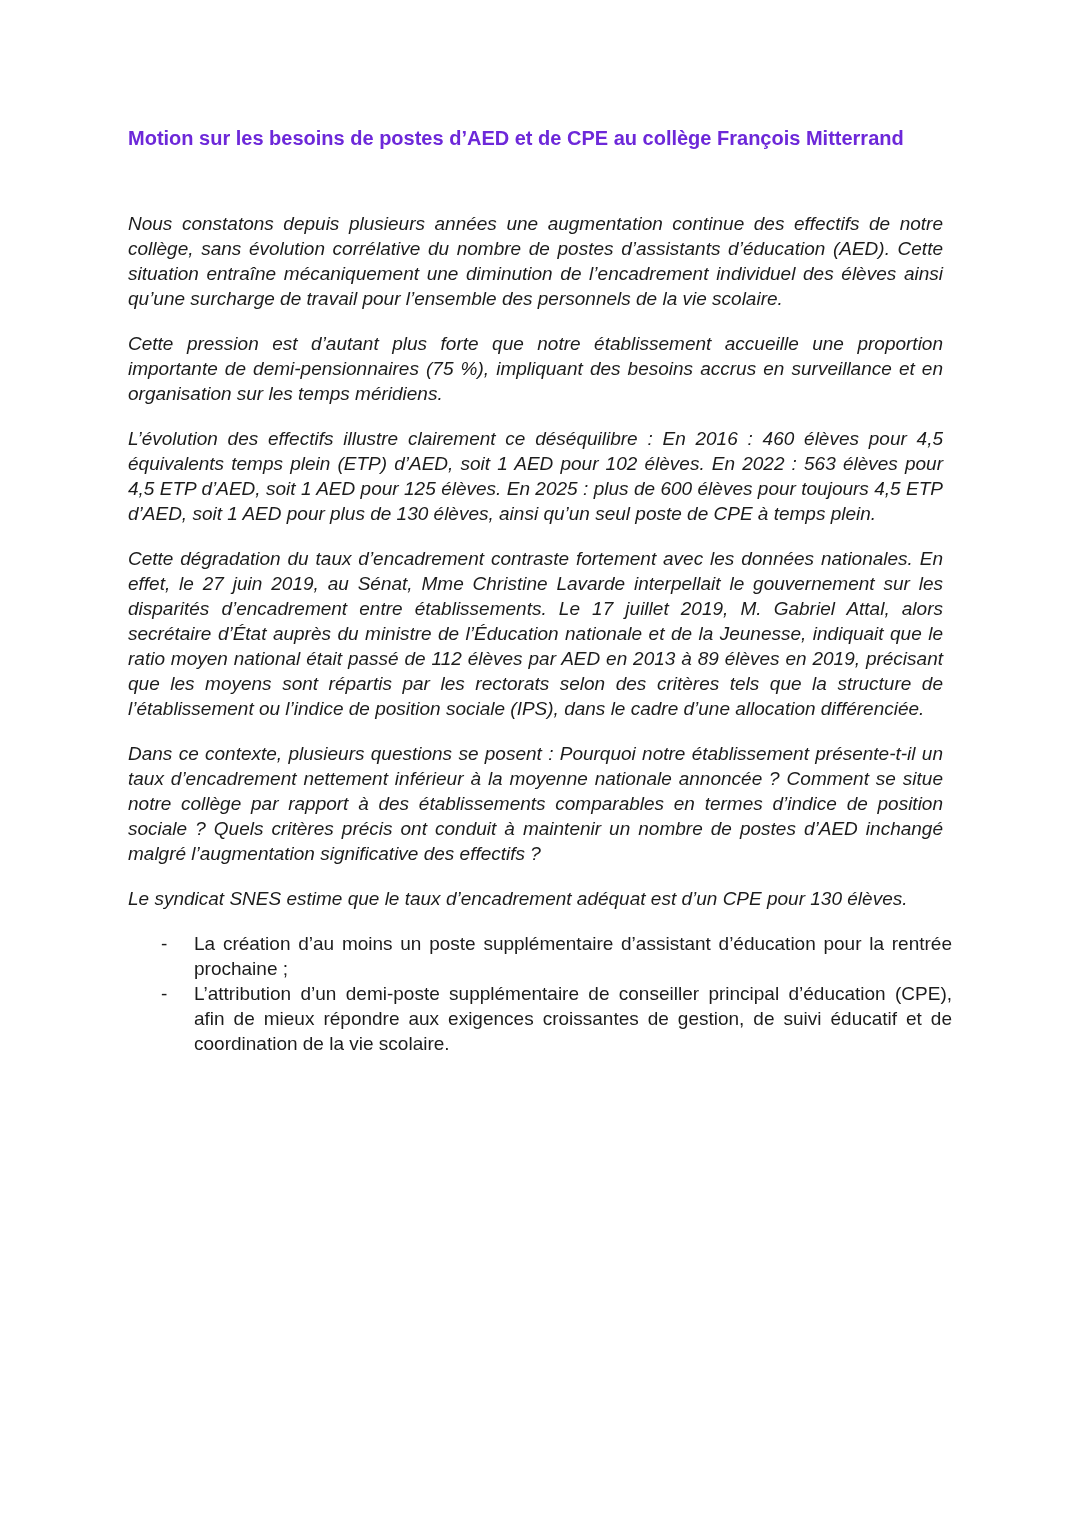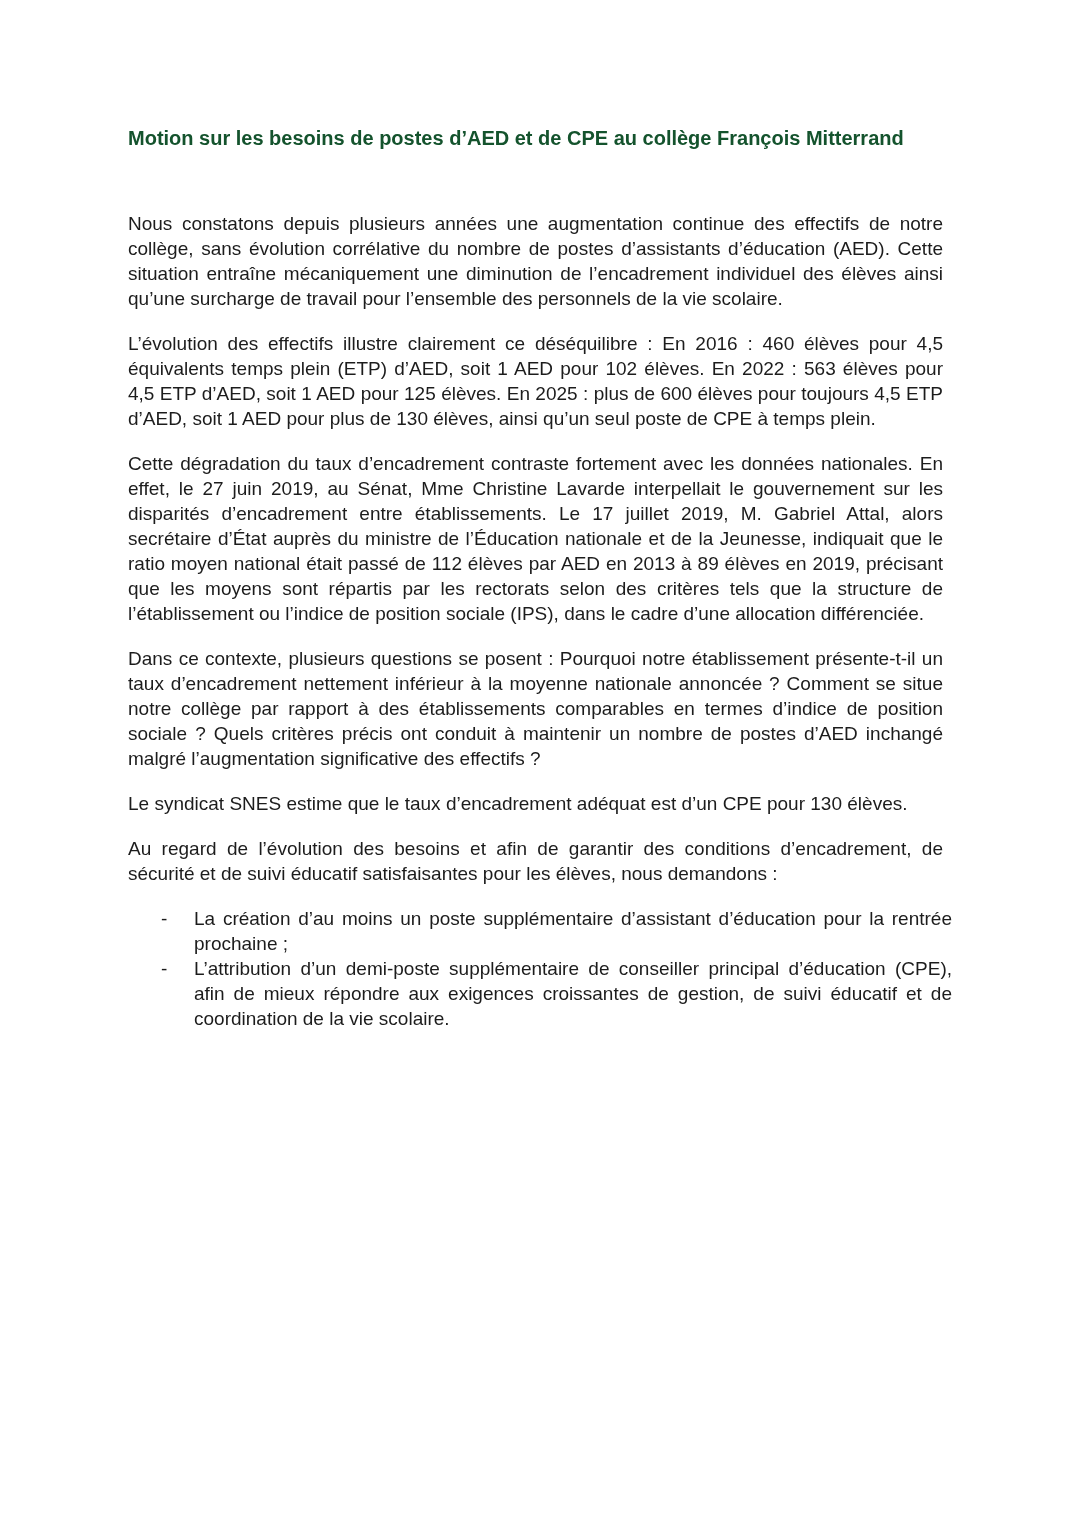--- a/index.html
+++ b/index.html
@@ -18,27 +18,28 @@
     font-family: "Liberation Sans", "DejaVu Sans", sans-serif;
     color: #1c1c1c;
     font-size: 19px;
     line-height: 25px;
   }
   .doc-title {
     font-size: 20px;
     font-weight: 700;
     line-height: 25px;
     margin: 0 0 60px 0;
-    color: #14532d;
+    color: #6d28d9;
     text-align: left;
   }
   .para {
     margin: 0 9px 20px 0;
     text-align: justify;
     text-justify: inter-word;
+    font-style: italic;
   }
   ul.demands {
     list-style: none;
     margin: 0;
     padding: 0;
   }
   ul.demands li {
     position: relative;
     padding-left: 66px;
     text-align: justify;
@@ -52,30 +53,30 @@
 </style>
 </head>
 <body>
 
 <div class="page">
 
   <h1 class="doc-title">Motion sur les besoins de postes d’AED et de CPE au collège François Mitterrand</h1>
 
   <p class="para">Nous constatons depuis plusieurs années une augmentation continue des effectifs de notre collège, sans évolution corrélative du nombre de postes d’assistants d’éducation (AED). Cette situation entraîne mécaniquement une diminution de l’encadrement individuel des élèves ainsi qu’une surcharge de travail pour l’ensemble des personnels de la vie scolaire.</p>
 
+  <p class="para">Cette pression est d’autant plus forte que notre établissement accueille une proportion importante de demi-pensionnaires (75 %), impliquant des besoins accrus en surveillance et en organisation sur les temps méridiens.</p>
 
   <p class="para">L’évolution des effectifs illustre clairement ce déséquilibre : En 2016 : 460 élèves pour 4,5 équivalents temps plein (ETP) d’AED, soit 1 AED pour 102 élèves. En 2022 : 563 élèves pour 4,5 ETP d’AED, soit 1 AED pour 125 élèves. En 2025 : plus de 600 élèves pour toujours 4,5 ETP d’AED, soit 1 AED pour plus de 130 élèves, ainsi qu’un seul poste de CPE à temps plein.</p>
 
   <p class="para">Cette dégradation du taux d’encadrement contraste fortement avec les données nationales. En effet, le 27 juin 2019, au Sénat, Mme Christine Lavarde interpellait le gouvernement sur les disparités d’encadrement entre établissements. Le 17 juillet 2019, M. Gabriel Attal, alors secrétaire d’État auprès du ministre de l’Éducation nationale et de la Jeunesse, indiquait que le ratio moyen national était passé de 112 élèves par AED en 2013 à 89 élèves en 2019, précisant que les moyens sont répartis par les rectorats selon des critères tels que la structure de l’établissement ou l’indice de position sociale (IPS), dans le cadre d’une allocation différenciée.</p>
 
   <p class="para">Dans ce contexte, plusieurs questions se posent : Pourquoi notre établissement présente-t-il un taux d’encadrement nettement inférieur à la moyenne nationale annoncée ?  Comment se situe notre collège par rapport à des établissements comparables en termes d’indice de position sociale ? Quels critères précis ont conduit à maintenir un nombre de postes d’AED inchangé malgré l’augmentation significative des effectifs ?</p>
 
   <p class="para">Le syndicat SNES estime que le taux d’encadrement adéquat est d’un CPE pour 130 élèves.</p>
 
-  <p class="para">Au regard de l’évolution des besoins et afin de garantir des conditions d’encadrement, de sécurité et de suivi éducatif satisfaisantes pour les élèves, nous demandons :</p>
 
   <ul class="demands">
     <li>
       <span class="dash">-</span>
       <span class="li-text">La création d’au moins un poste supplémentaire d’assistant d’éducation pour la rentrée prochaine ;</span>
     </li>
     <li>
       <span class="dash">-</span>
       <span class="li-text">L’attribution d’un demi-poste supplémentaire de conseiller principal d’éducation (CPE), afin de mieux répondre aux exigences croissantes de gestion, de suivi éducatif et de coordination de la vie scolaire.</span>
     </li>

